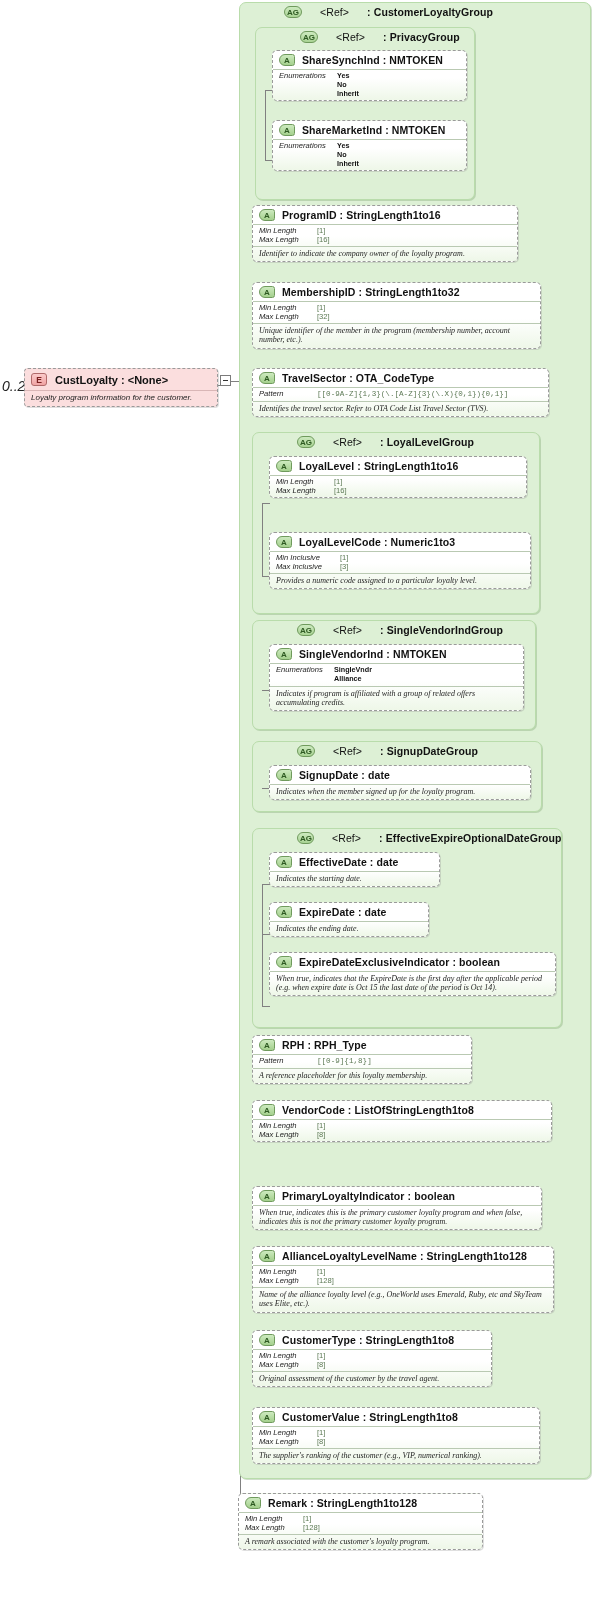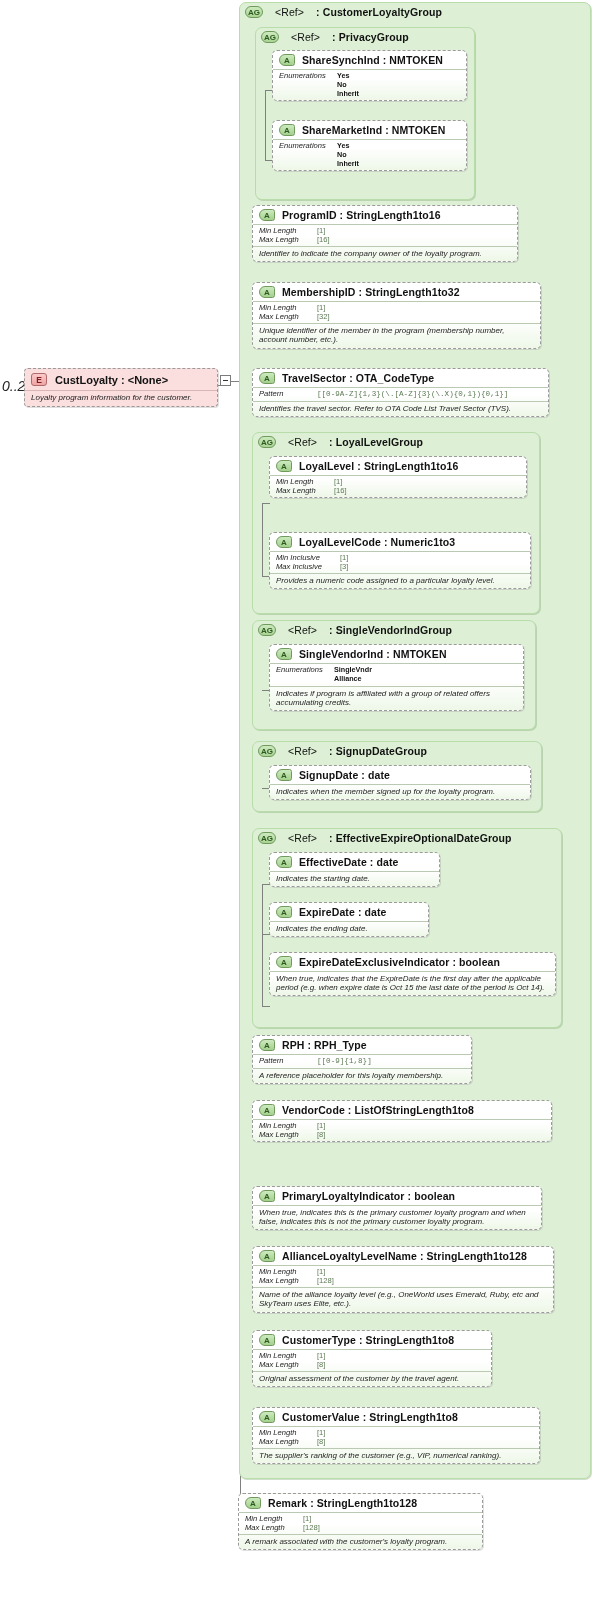--- a/index.html
+++ b/index.html
@@ -19,23 +19,24 @@
   
   .grp {
     position:absolute;
     background:#ddf0d5;
     border:1px solid #b9dcab;
     border-radius:7px;
     box-shadow:1px 1px 0 rgba(120,160,110,.35);
   }
   .grp-hdr {
     display:flex; align-items:center;
-    gap:12px;
+    gap:18px;
     padding:3px 6px 2px 5px;
     white-space:nowrap;
+    margin-left:39px;
   }
   .badge-ag {
     display:inline-block;
     min-width:17px; height:12px; line-height:11px;
     text-align:center;
     font-size:8px; font-weight:bold;
     color:#2e5a22;
     background:linear-gradient(#cdeabf,#a9d394);
     border:1px solid #6f9a5c;
     border-radius:6px 6px 6px 6px;
@@ -92,20 +93,21 @@
   .enum-list { display:flex; }
   .enum-key { font-style:italic; width:58px; flex:0 0 58px; }
   .enum-vals { font-weight:bold; font-size:7.2px; line-height:8.8px; color:#111; }
   .desc {
     border-top:1px solid #b9c9b2;
     padding:2px 6px 3px 6px;
     font-size:8px;
     line-height:9.2px;
     font-style:italic;
     color:#1d1d1d;
+    font-family:Liberation Serif, serif;
   }
 
   
   .elem-root {
     position:absolute;
     background:#fbdede;
     border:1px dashed #9a9a9a;
     border-radius:4px;
     box-shadow:1px 1px 0 rgba(150,150,150,.30);
   }

